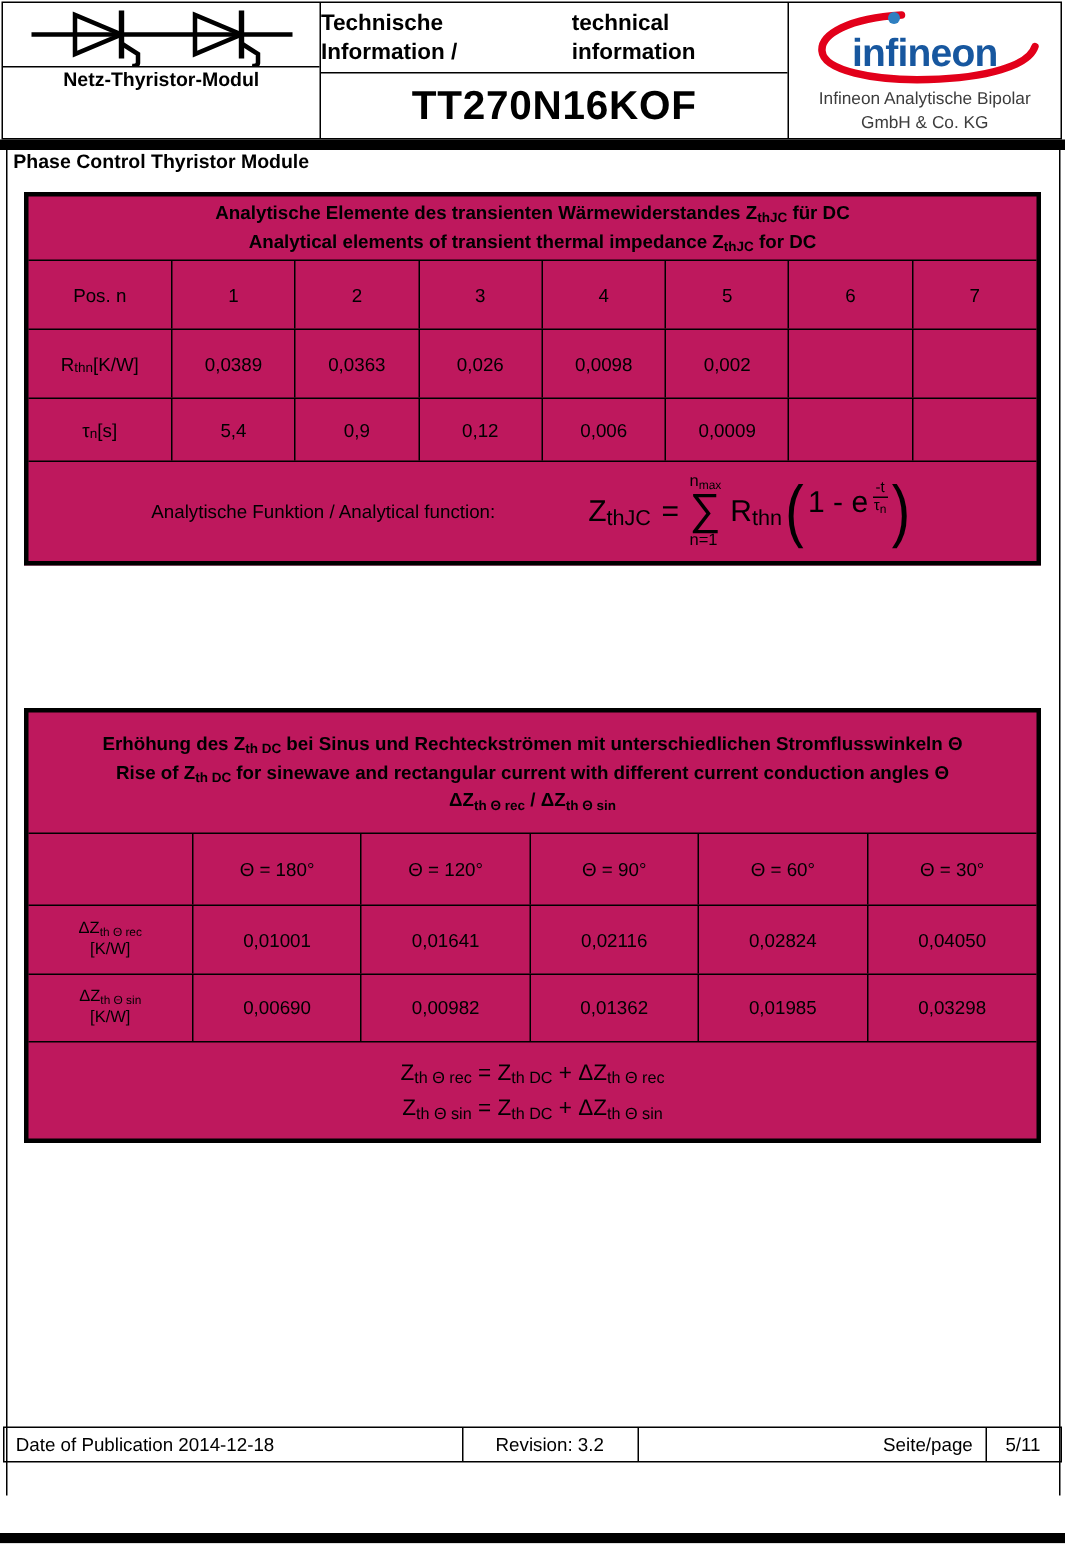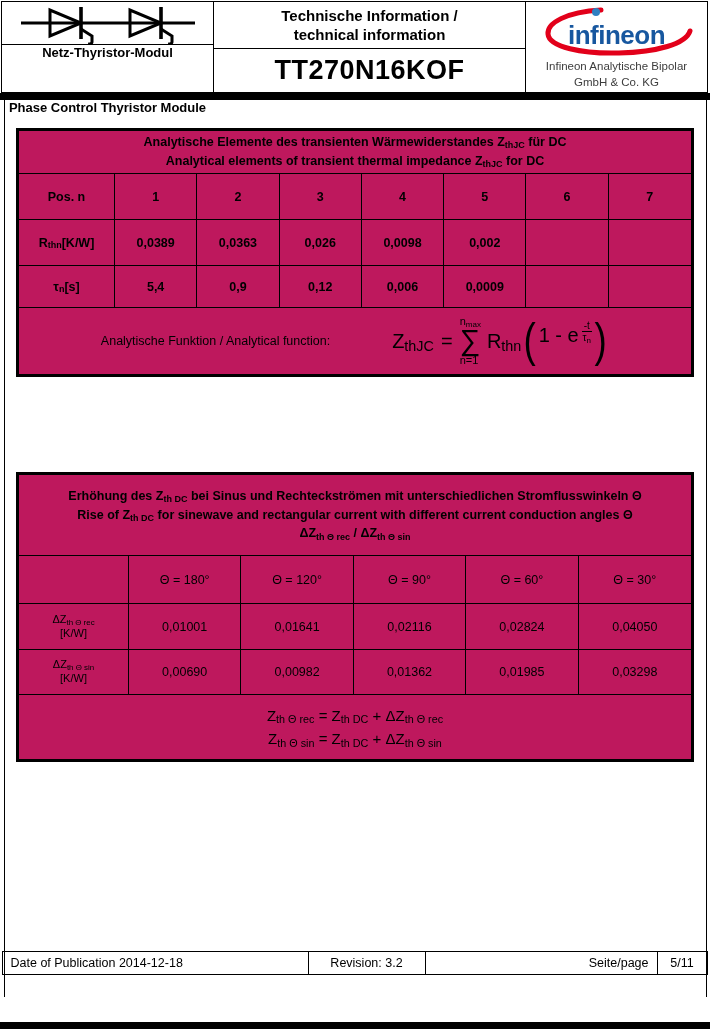--- a/index.html
+++ b/index.html
@@ -6,21 +6,21 @@
   .page{position:relative;width:710px;height:1029px;background:#fff;overflow:hidden;
         font-family:"Liberation Sans",sans-serif;color:#000;}
 
   
   .header{position:absolute;left:1px;top:1px;width:705px;height:90px;border:1.6px solid #000;display:flex;}
   .h-left{width:211px;border-right:1.6px solid #000;display:flex;flex-direction:column;}
   .h-left-top{height:46px;border-bottom:1.6px solid #000;display:flex;align-items:center;justify-content:center;}
   .h-left-bot{flex:1;display:flex;flex-direction:column;align-items:center;justify-content:center;
               font-weight:bold;font-size:13px;line-height:1.2;text-align:center;gap:39px;}
   .h-mid{width:311px;border-right:1.6px solid #000;display:flex;flex-direction:column;}
-  .h-mid-top{height:46px;border-bottom:1.6px solid #000;display:flex;flex-direction:column;align-items:center;
+  .h-mid-top{height:46px;border-bottom:1.6px solid #000;display:flex;flex-direction:row;align-items:center;
              justify-content:center;font-weight:bold;font-size:15px;line-height:1.3;}
   .h-mid-bot{flex:1;display:flex;align-items:center;justify-content:center;font-weight:bold;font-size:27px;letter-spacing:0.5px;}
   .h-right{flex:1;display:flex;flex-direction:column;align-items:center;justify-content:flex-start;padding-top:3px;}
   .company{font-size:11.5px;color:#3d3d3d;text-align:center;line-height:1.35;margin-top:2px;}
 
   
   .top-bar{position:absolute;left:0;top:93px;width:710px;height:6.5px;background:#000;}
   .page-frame{position:absolute;left:3.5px;top:99px;width:701px;height:898px;
               border-left:1.6px solid #000;border-right:1.6px solid #000;}
   .bottom-bar{position:absolute;left:0;top:1022px;width:710px;height:7px;background:#000;}
@@ -30,21 +30,21 @@
   .t-title{border-bottom:1.6px solid #000;text-align:center;font-weight:bold;font-size:12.5px;line-height:1.55;
            display:flex;flex-direction:column;justify-content:center;}
   .row{display:grid;}
   .cell{display:flex;align-items:center;justify-content:center;font-size:12.5px;border-right:1.6px solid #000;}
   .cell:last-child{border-right:none;}
   .rb{border-bottom:1.6px solid #000;}
   .sb{font-size:0.72em;position:relative;top:0.24em;}
 
   
   .t1{top:128px;}
-  .t1 .row{grid-template-columns:96px repeat(7,1fr);font-weight:bold;}
+  .t1 .row{grid-template-columns:96px repeat(7,1fr);}
   .t1-title{height:42px;}
   .t1 .r-head{height:45px;}
   .t1 .r-rth{height:45px;}
   .t1 .r-tau{height:41px;}
   .t1-formula{height:66px;display:flex;align-items:center;justify-content:center;gap:62px;}
   .flabel{font-size:12.5px;}
 
   .formula{display:flex;align-items:center;font-size:20px;line-height:1;}
   .formula .eq{margin:0 7px;}
   .sig-col{display:flex;flex-direction:column;margin:0 6px 0 0;line-height:1;}

